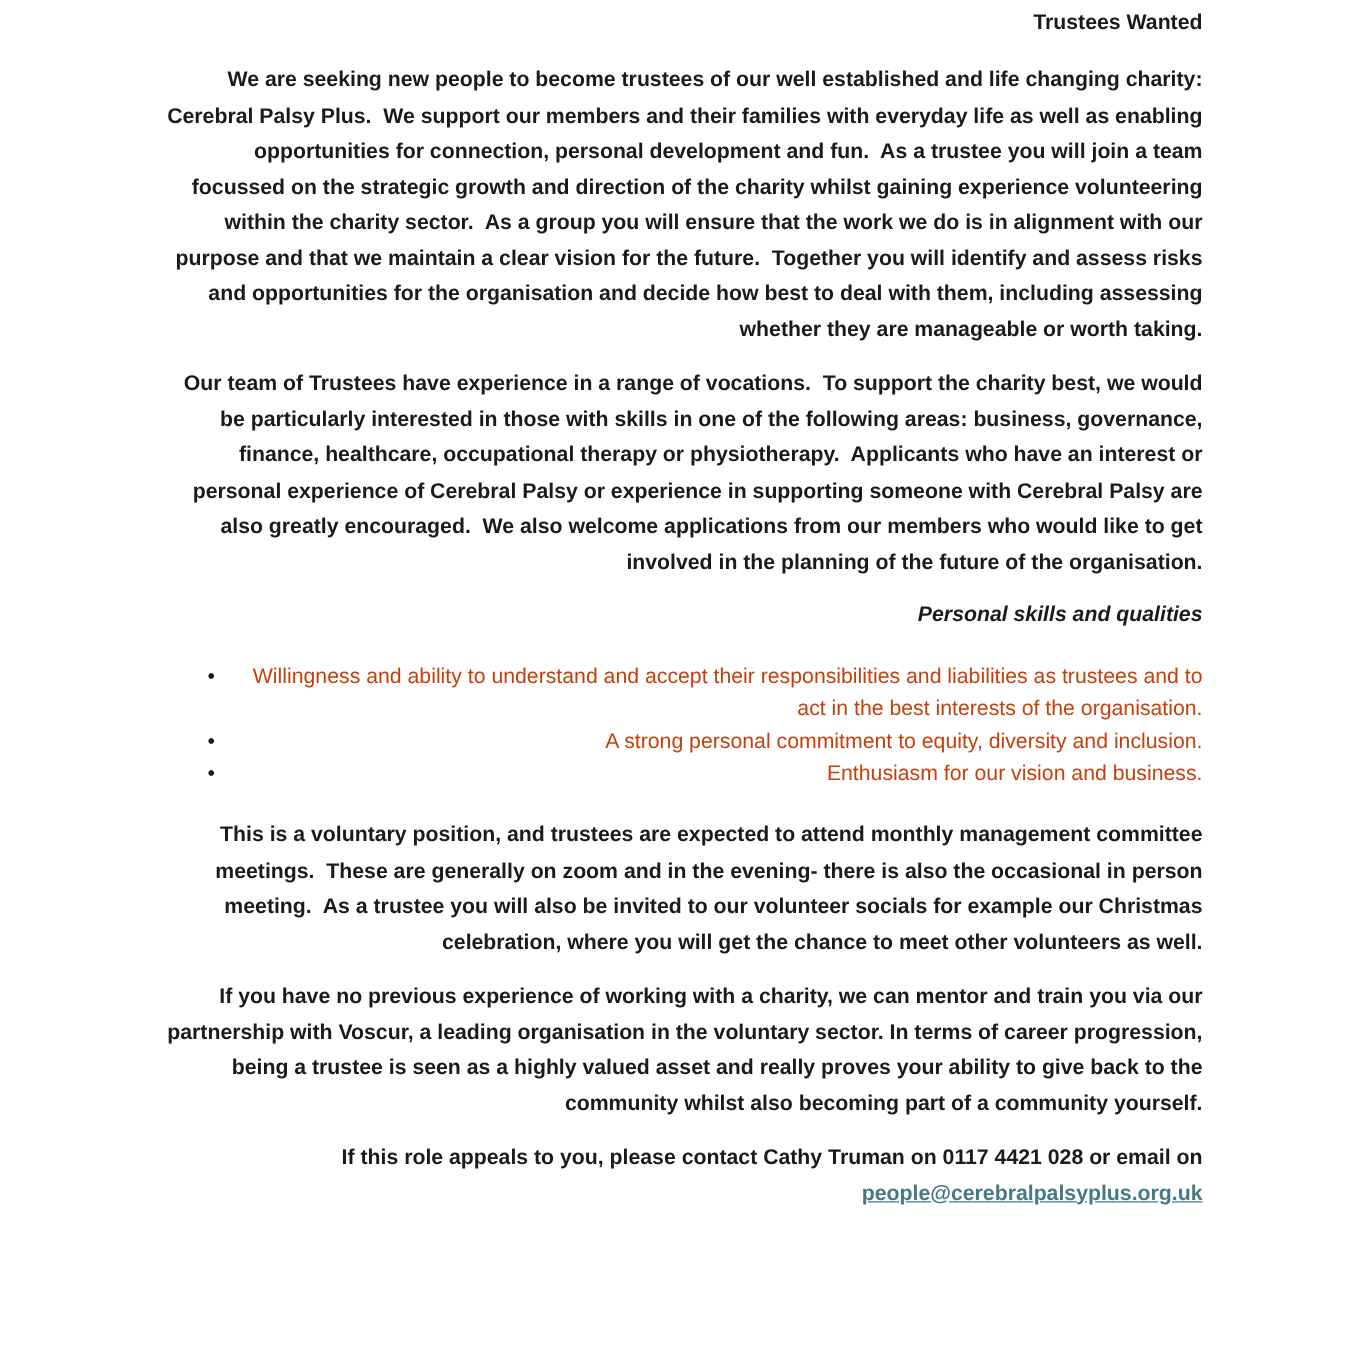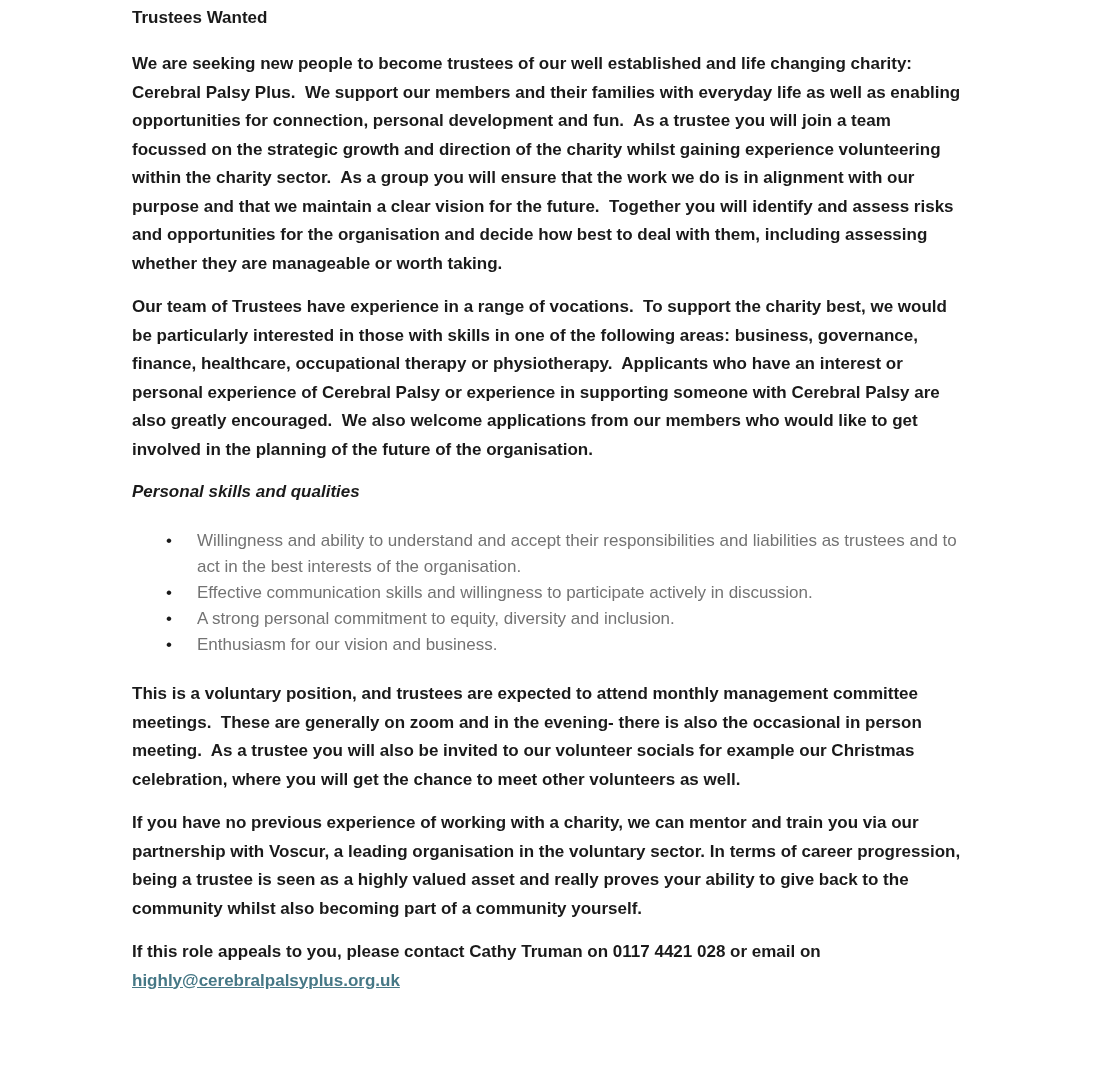--- a/index.html
+++ b/index.html
@@ -13,20 +13,21 @@
     font-family: "Liberation Sans", "DejaVu Sans", sans-serif;
     color: #1a1a1a;
     overflow: hidden;
   }
   .page {
     box-sizing: border-box;
     width: 1095px;
     height: 1085px;
     padding: 6px 133px 20px 132px;
     background: #ffffff;
+    text-align: right;
   }
   .doc-heading {
     font-size: 17px;
     font-weight: 700;
     line-height: 24px;
     margin: 0 0 20px 0;
     color: #1a1a1a;
   }
   .doc-heading.second {
     margin-top: 16px;
@@ -44,21 +45,21 @@
   .doc-list {
     margin: 0 0 22px 0;
     padding: 0 0 0 65px;
     list-style: none;
   }
   .doc-list li {
     position: relative;
     font-size: 17px;
     line-height: 26px;
     margin: 0;
-    color: #737373;
+    color: #c2410c;
   }
   .doc-list li::before {
     content: "\2022";
     position: absolute;
     left: -31px;
     top: 0;
     font-size: 17px;
     color: #1a1a1a;
   }
   .email-link {
@@ -75,24 +76,23 @@
   <h1 class="doc-heading">Trustees Wanted</h1>
 
   <p class="doc-para">We are seeking new people to become trustees of our well established and life changing charity: Cerebral Palsy Plus.  We support our members and their families with everyday life as well as enabling opportunities for connection, personal development and fun.  As a trustee you will join a team focussed on the strategic growth and direction of the charity whilst gaining experience volunteering within the charity sector.  As a group you will ensure that the work we do is in alignment with our purpose and that we maintain a clear vision for the future.  Together you will identify and assess risks and opportunities for the organisation and decide how best to deal with them, including assessing whether they are manageable or worth taking.</p>
 
   <p class="doc-para">Our team of Trustees have experience in a range of vocations.  To support the charity best, we would be particularly interested in those with skills in one of the following areas: business, governance, finance, healthcare, occupational therapy or physiotherapy.  Applicants who have an interest or personal experience of Cerebral Palsy or experience in supporting someone with Cerebral Palsy are also greatly encouraged.  We also welcome applications from our members who would like to get involved in the planning of the future of the organisation.</p>
 
   <h2 class="doc-heading second">Personal skills and qualities</h2>
 
   <ul class="doc-list">
     <li>Willingness and ability to understand and accept their responsibilities and liabilities as trustees and to act in the best interests of the organisation.</li>
-    <li>Effective communication skills and willingness to participate actively in discussion.</li>
     <li>A strong personal commitment to equity, diversity and inclusion.</li>
     <li>Enthusiasm for our vision and business.</li>
   </ul>
 
   <p class="doc-para">This is a voluntary position, and trustees are expected to attend monthly management committee meetings.  These are generally on zoom and in the evening- there is also the occasional in person meeting.  As a trustee you will also be invited to our volunteer socials for example our Christmas celebration, where you will get the chance to meet other volunteers as well.</p>
 
   <p class="doc-para">If you have no previous experience of working with a charity, we can mentor and train you via our partnership with Voscur, a leading organisation in the voluntary sector. In terms of career progression, being a trustee is seen as a highly valued asset and really proves your ability to give back to the community whilst also becoming part of a community yourself.</p>
 
-  <p class="doc-para"><span>If this role appeals to you, please contact Cathy Truman on 0117 4421 028 or email on </span><a class="email-link">highly@cerebralpalsyplus.org.uk</a></p>
+  <p class="doc-para"><span>If this role appeals to you, please contact Cathy Truman on 0117 4421 028 or email on </span><a class="email-link">people@cerebralpalsyplus.org.uk</a></p>
 
 </div>
 
 </body></html>

